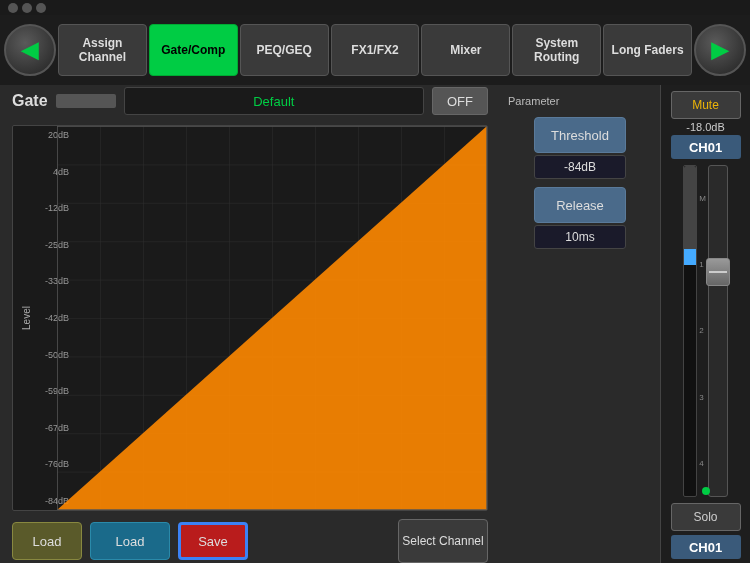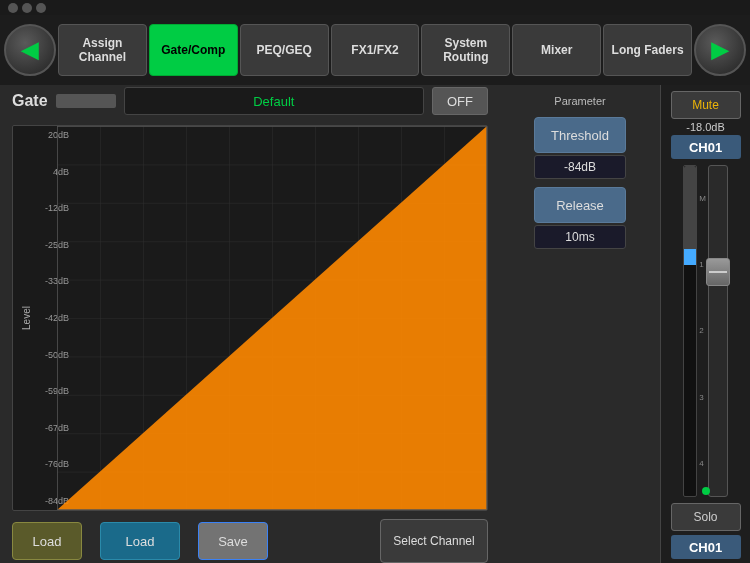--- a/index.html
+++ b/index.html
@@ -168,21 +168,21 @@
       position: absolute;
       left: 44px; top: 0; right: 0; bottom: 0;
     }
     #graph-svg {
       width: 100%; height: 100%;
     }
 
     
     #bottom-buttons {
       display: flex;
-      gap: 18px;
+      gap: 8px;
       align-items: center;
       height: 44px;
     }
     .btn-load {
       width: 70px; height: 38px;
       background: #5a5a2a;
       border: 1px solid #888840;
       border-radius: 4px;
       color: #ddd;
       font-size: 13px;
@@ -194,30 +194,30 @@
       background: #1a6a8a;
       border: 1px solid #2a8aaa;
       border-radius: 4px;
       color: #ddd;
       font-size: 13px;
       cursor: pointer;
       display: flex; align-items: center; justify-content: center;
     }
     .btn-save {
       width: 70px; height: 38px;
-      background: #737373;
-      border: 1px solid #3b82f6;
+      background: #b91c1c;
+      border: 3px solid #3b82f6;
       border-radius: 4px;
       color: #ddd;
       font-size: 13px;
       cursor: pointer;
       display: flex; align-items: center; justify-content: center;
     }
     .btn-select-channel {
-      width: 108px; height: 44px;
+      width: 90px; height: 44px;
       background: #3a3a3a;
       border: 1px solid #666;
       border-radius: 4px;
       color: #ddd;
       font-size: 12px;
       cursor: pointer;
       display: flex; align-items: center; justify-content: center;
       text-align: center;
     }
 
@@ -324,43 +324,43 @@
       color: #fff;
       font-size: 13px;
       font-weight: bold;
       margin-bottom: 4px;
     }
 
     
     .param-section-label {
       color: #bbb;
       font-size: 11px;
-      text-align: center;
+      text-align: left;
       margin-bottom: 2px;
     }
   </style>
 </head>
 <body>
 
 <div id="top-bar">
   <div class="traffic-light"></div>
   <div class="traffic-light"></div>
   <div class="traffic-light"></div>
 </div>
 
 <div id="nav">
   <div class="nav-btn-skip">
     <span class="arrow">◀</span>
   </div>
   <div class="nav-tab">Assign Channel</div>
   <div class="nav-tab active">Gate/Comp</div>
   <div class="nav-tab">PEQ/GEQ</div>
   <div class="nav-tab">FX1/FX2</div>
+  <div class="nav-tab">Mixer</div>
   <div class="nav-tab">System Routing</div>
-  <div class="nav-tab">Mixer</div>
   <div class="nav-tab">Long Faders</div>
   <div class="nav-tab-right">
     <span class="arrow">▶</span>
   </div>
 </div>
 
 <div id="main">
 
   <div id="left-panel">
 

